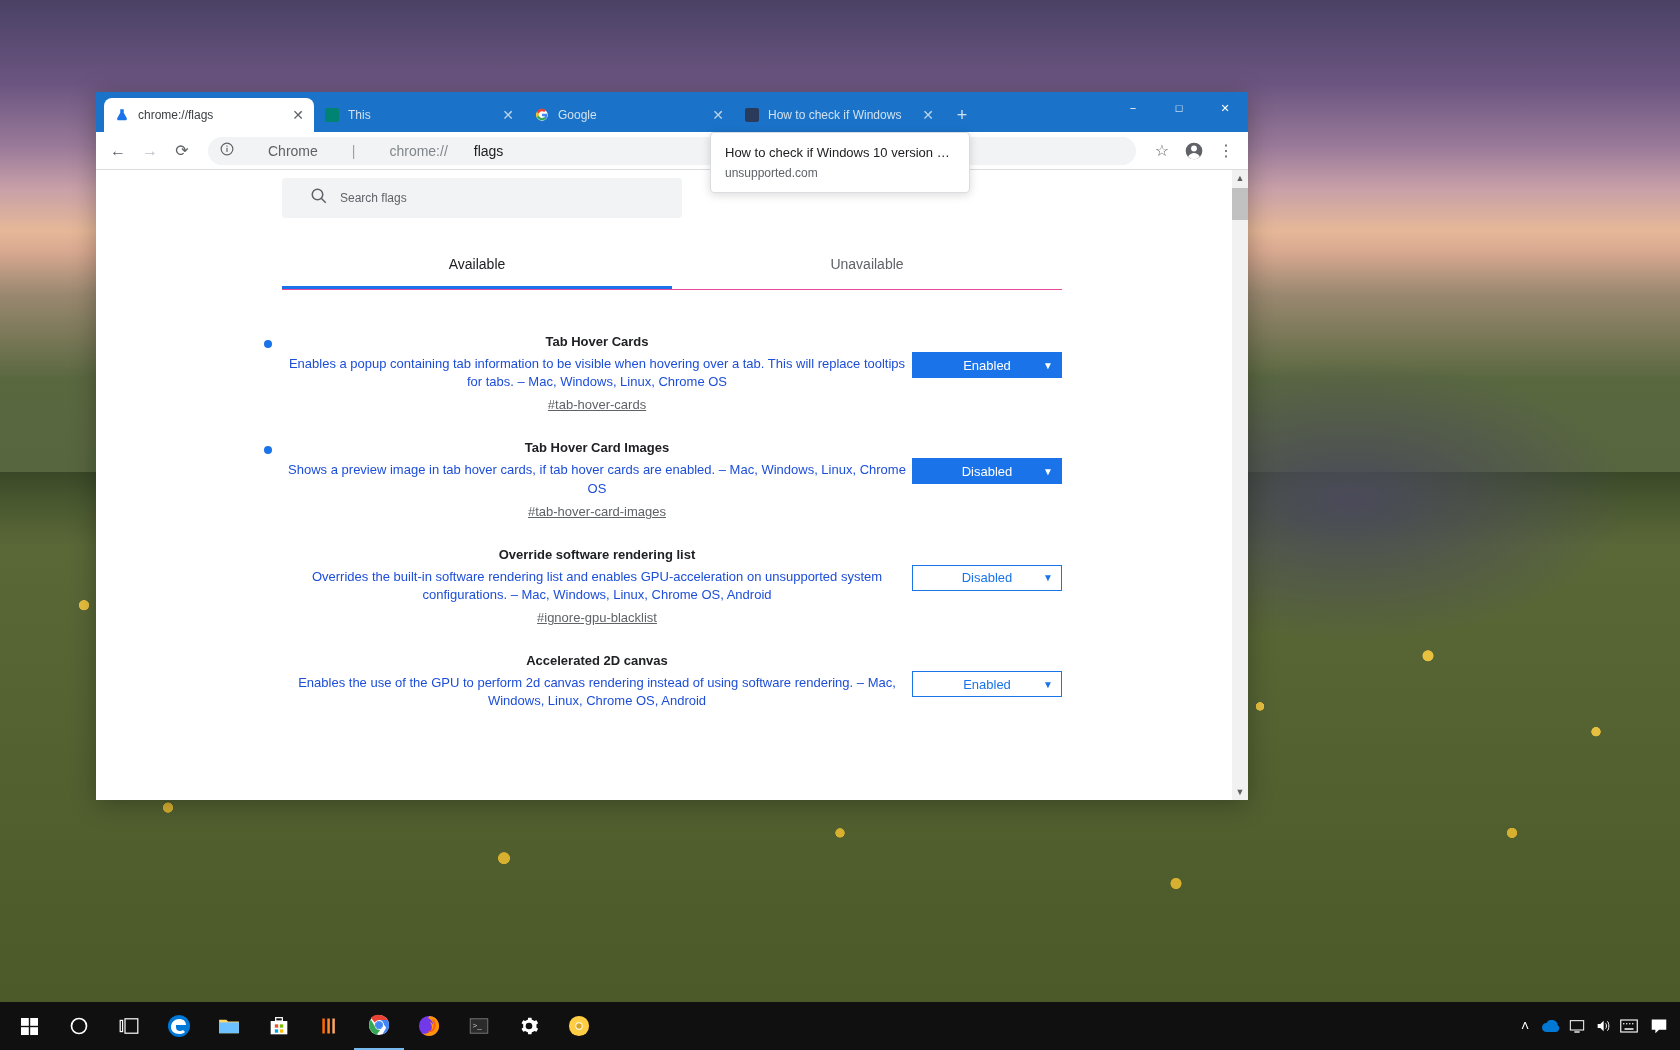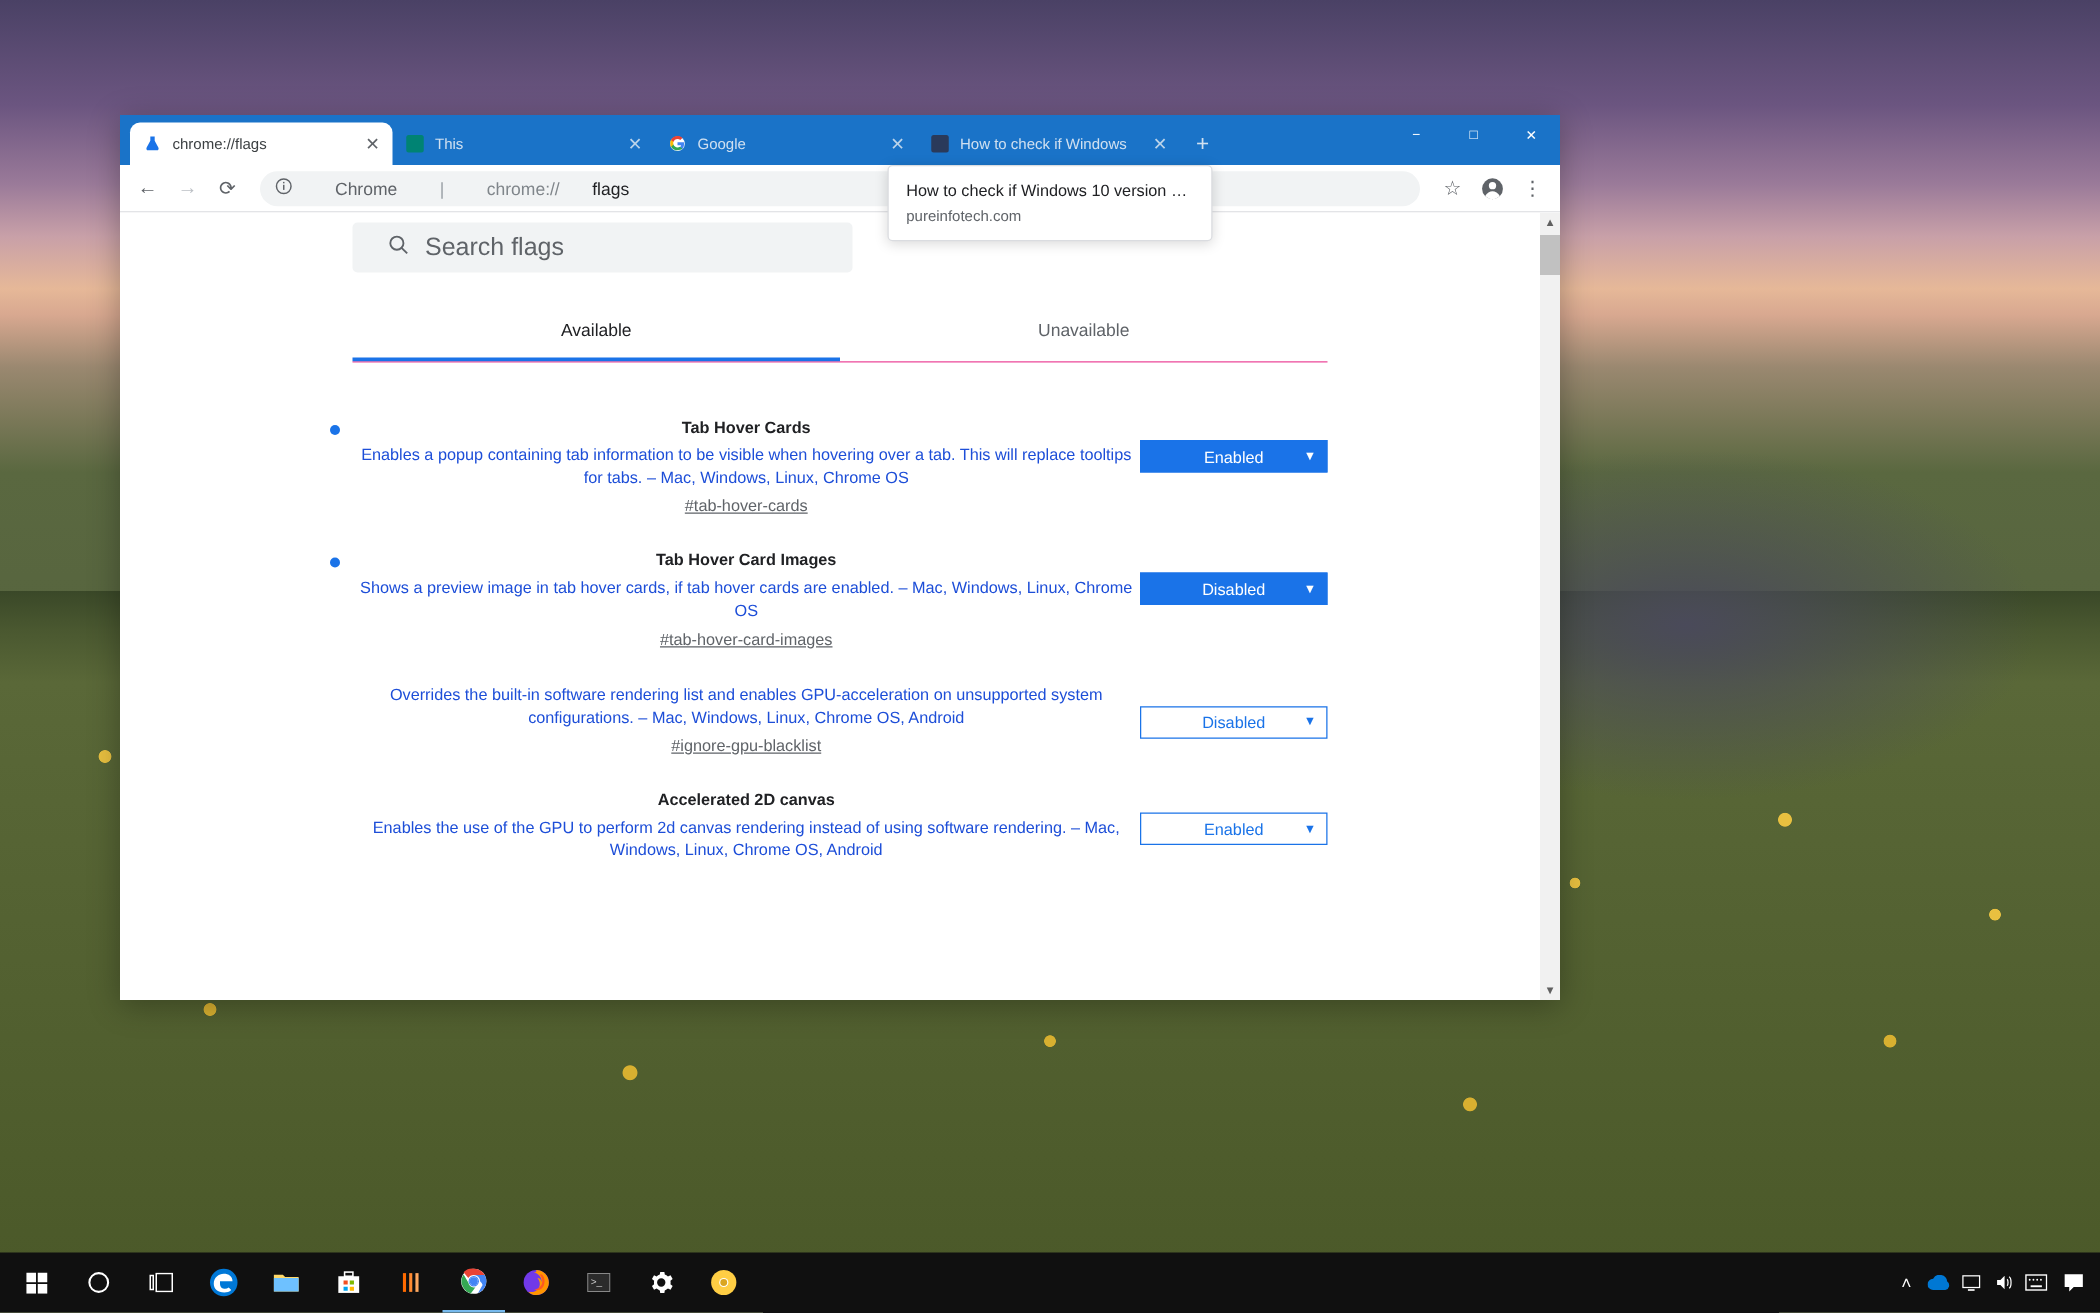--- a/index.html
+++ b/index.html
@@ -73,21 +73,21 @@
 .omnibox .path { color: #202124; }
 .tb-icon { width: 28px; height: 28px; display:flex; align-items:center; justify-content:center; color:#5f6368; font-size:16px;}
 .content { flex: 1; background: #fff; position: relative; overflow: hidden; }
 .scrollbar { position:absolute; right:0; top:0; width:16px; height:100%; background:#f1f1f1;}
 .scroll-thumb { position:absolute; right:0; top:18px; width:16px; height:32px; background:#c1c1c1;}
 .scroll-arrow { position:absolute; right:0; width:16px; height:16px; display:flex; align-items:center; justify-content:center; font-size:9px; color:#606060;}
 .flags-page { max-width: 780px; margin: 0 auto; padding-top: 8px;}
 .search-row { display:flex; gap:12px; align-items:center; padding: 0 30px 0 0; margin-bottom:18px;}
 .search-box {
   flex: 0 0 400px; height: 40px; background: #f1f3f4; border-radius: 4px;
-  display: flex; align-items: center; padding: 0 28px; color: #5f6368; font-size:20px;
+  display: flex; align-items: center; padding: 0 28px; color: #5f6368; font-size:12px;
 }
 .search-box .sicon { margin-right: 12px; font-size:18px;}
 .tabs-nav { display:flex; border-bottom: 1px solid #ec4899; margin: 24px 0 0; }
 .tab-nav-item {
   flex: 1; text-align: center; padding: 14px 0; font-size: 14px; color: #5f6368;
   cursor: pointer; border-bottom: 3px solid transparent;
 }
 .tab-nav-item.active { color: #202124; border-bottom-color: #1a73e8; font-weight:400;}
 .flag-list { padding: 30px 0; }
 .flag-item { display: flex; align-items: flex-start; padding: 14px 0; gap: 4px; text-align: center; }
@@ -251,20 +251,21 @@
               <div class="flag-anchor">#tab-hover-card-images</div>
             </div>
             <div class="flag-select primary">
               <span>Disabled</span>
               <span class="caret">▼</span>
             </div>
           </div>
           <div class="flag-item">
             <div class="flag-dot hidden"></div>
             <div class="flag-body">
+              <div class="flag-title">Override software rendering list</div>
               <div class="flag-desc">Overrides the built-in software rendering list and enables GPU-acceleration on unsupported system configurations. – Mac, Windows, Linux, Chrome OS, Android</div>
               <div class="flag-anchor">#ignore-gpu-blacklist</div>
             </div>
             <div class="flag-select secondary">
               <span>Disabled</span>
               <span class="caret">▼</span>
             </div>
           </div>
           <div class="flag-item">
             <div class="flag-dot hidden"></div>
@@ -277,21 +278,21 @@
               <span class="caret">▼</span>
             </div>
           </div>
         </div>
     </div>
   </div>
 </div>
 
 <div class="hover-card">
   <div class="hc-title">How to check if Windows 10 version 1…</div>
-  <div class="hc-url">pureinfotech.com</div>
+  <div class="hc-url">unsupported.com</div>
 </div>
 
 <div class="taskbar">
   <div class="tb-item">
     <svg width="17" height="17" viewBox="0 0 24 24">
         <rect x="0" y="0" width="11" height="11" fill="#fff"></rect>
         <rect x="13" y="0" width="11" height="11" fill="#fff"></rect>
         <rect x="0" y="13" width="11" height="11" fill="#fff"></rect>
         <rect x="13" y="13" width="11" height="11" fill="#fff"></rect>
       </svg>

